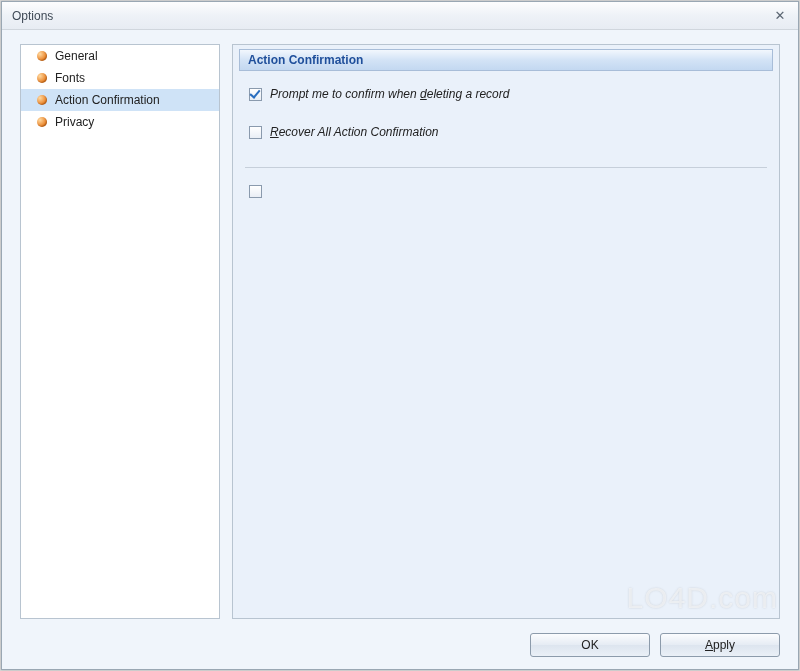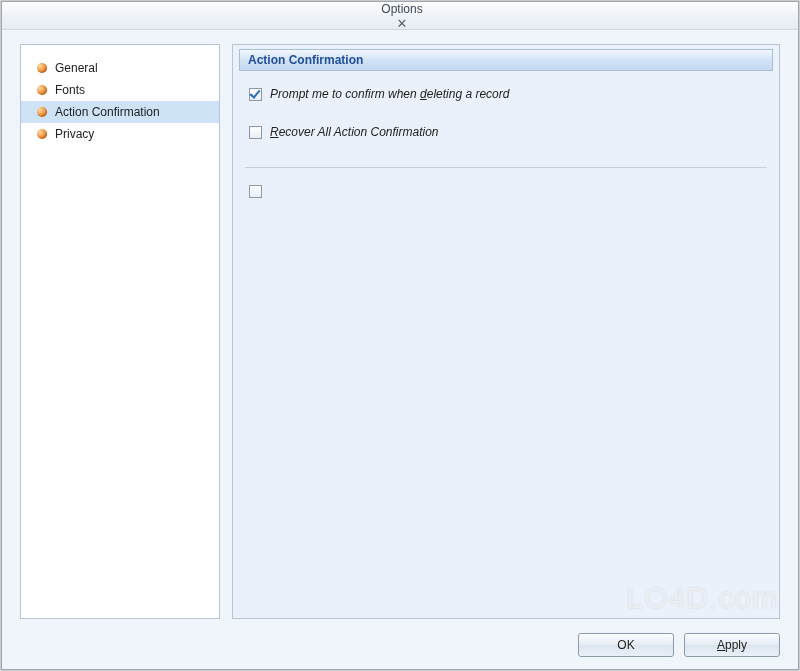--- a/index.html
+++ b/index.html
@@ -18,21 +18,20 @@
     border: 1px solid #9aa7b3;
     box-shadow: 0 0 2px rgba(0,0,0,0.2);
   }
   .titlebar {
     height: 28px;
     background: linear-gradient(#fdfdfe, #eef2f7 50%, #e7ecf3);
     border-bottom: 1px solid #d0d6dd;
     display: flex;
     align-items: center;
     padding: 0 6px 0 10px;
-    flex-direction: column;
   }
   .titlebar .title {
     flex: 1;
     color: #3f4a56;
     font-size: 12px;
   }
   .titlebar .close {
     width: 24px; height: 18px;
     display: flex; align-items: center; justify-content: center;
     color: #5b6672;
@@ -43,21 +42,21 @@
     position: absolute;
     left: 18px; top: 42px;
     right: 18px; bottom: 50px;
     display: flex;
     gap: 12px;
   }
   .sidebar {
     width: 200px;
     background: #ffffff;
     border: 1px solid #b8c4d0;
-    padding: 12px 0;
+    padding: 0 0;
   }
   .side-item {
     display: flex;
     align-items: center;
     height: 22px;
     padding: 0 8px 0 16px;
     cursor: pointer;
     color: #222;
   }
   .side-item.selected {
@@ -122,21 +121,21 @@
     height: 1px;
     background: #c6cfda;
   }
   .button-row {
     position: absolute;
     right: 18px; bottom: 12px;
     display: flex;
     gap: 10px;
   }
   .btn {
-    width: 96px; height: 24px;
+    width: 120px; height: 24px;
     background: linear-gradient(#fbfcfe, #e6ecf4 48%, #dde5ef 52%, #eaf0f7);
     border: 1px solid #8c9bab;
     border-radius: 3px;
     color: #222;
     font-size: 12px;
     display: flex; align-items: center; justify-content: center;
     cursor: pointer;
   }
   .btn .u { text-decoration: underline; }
   .watermark {

